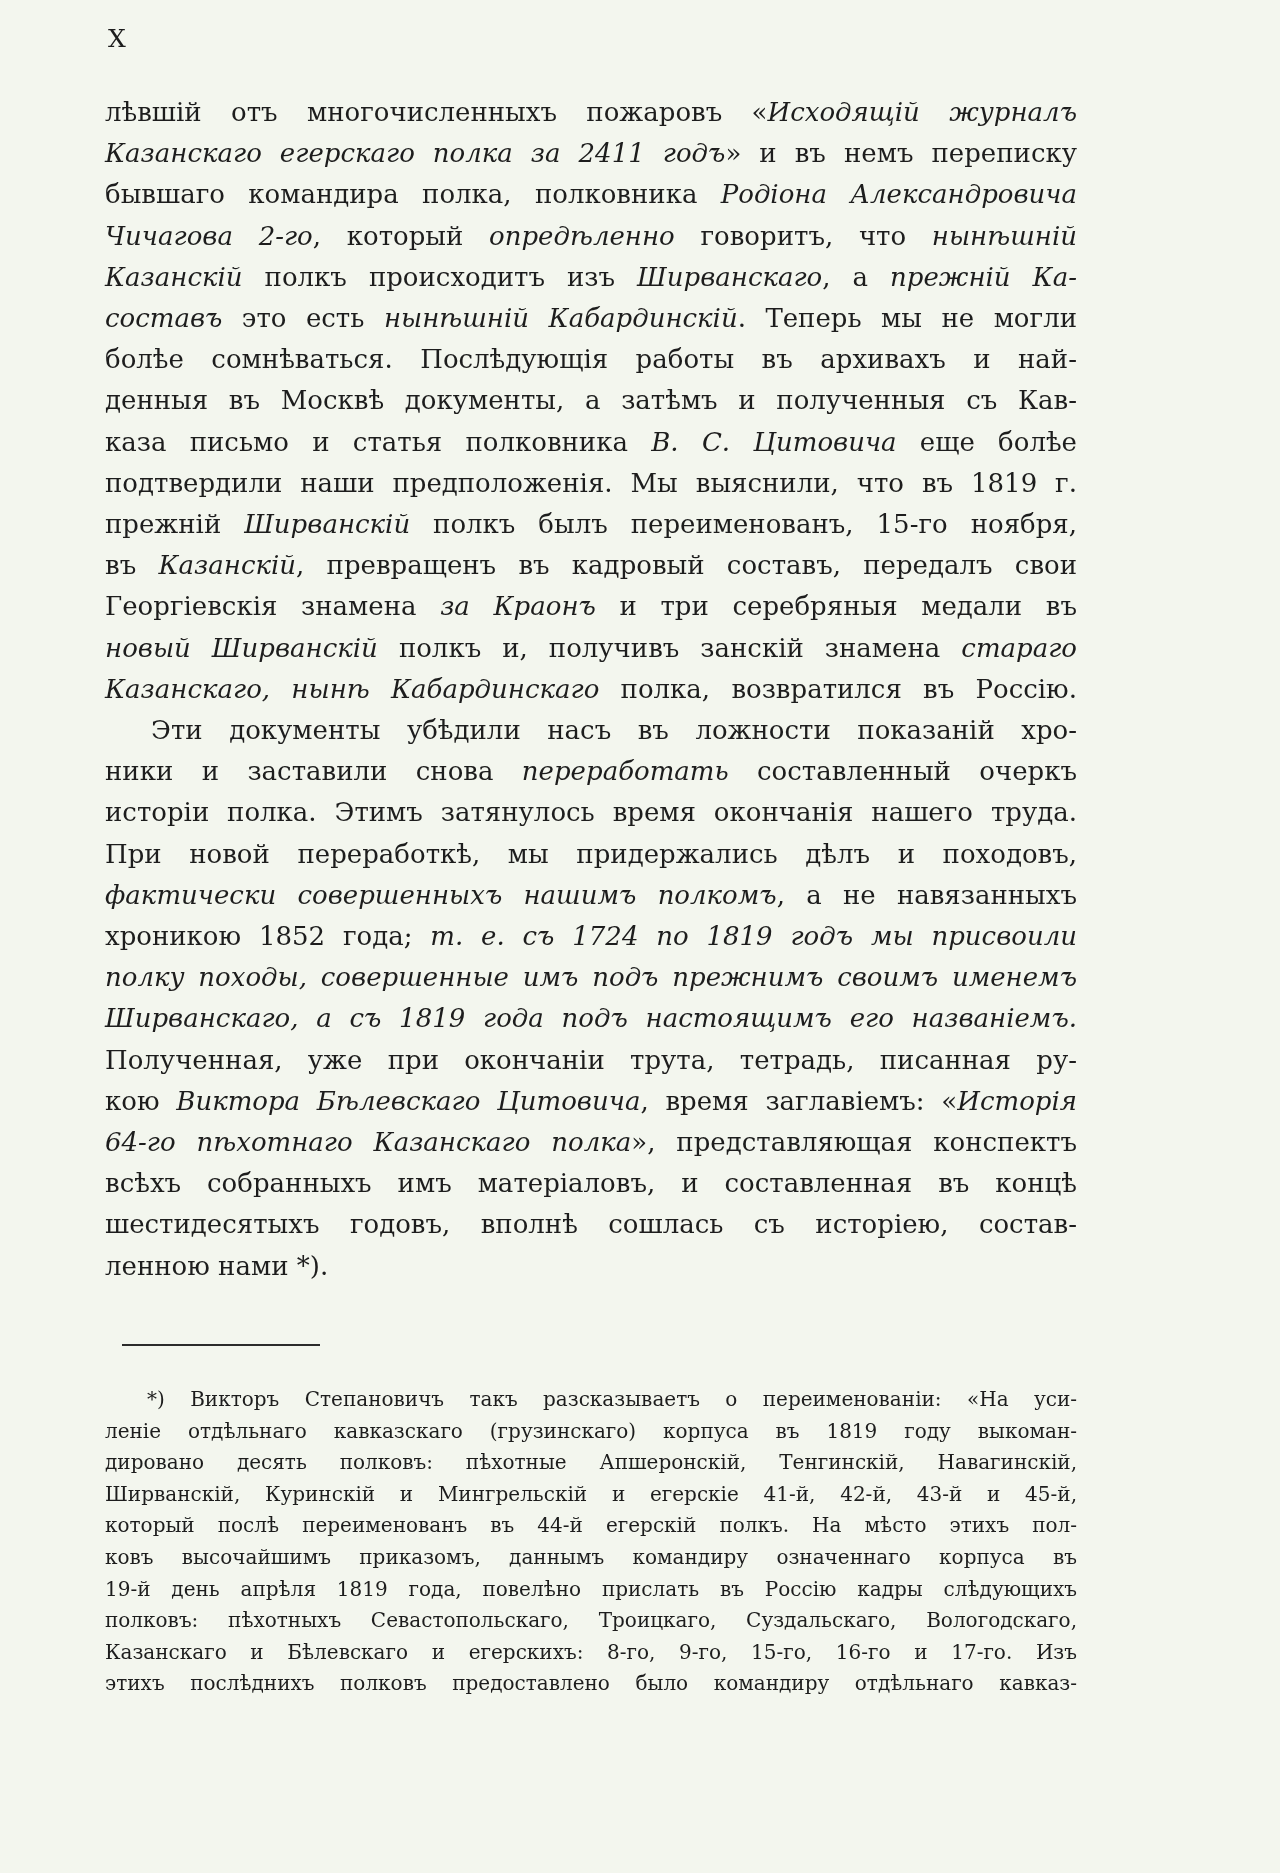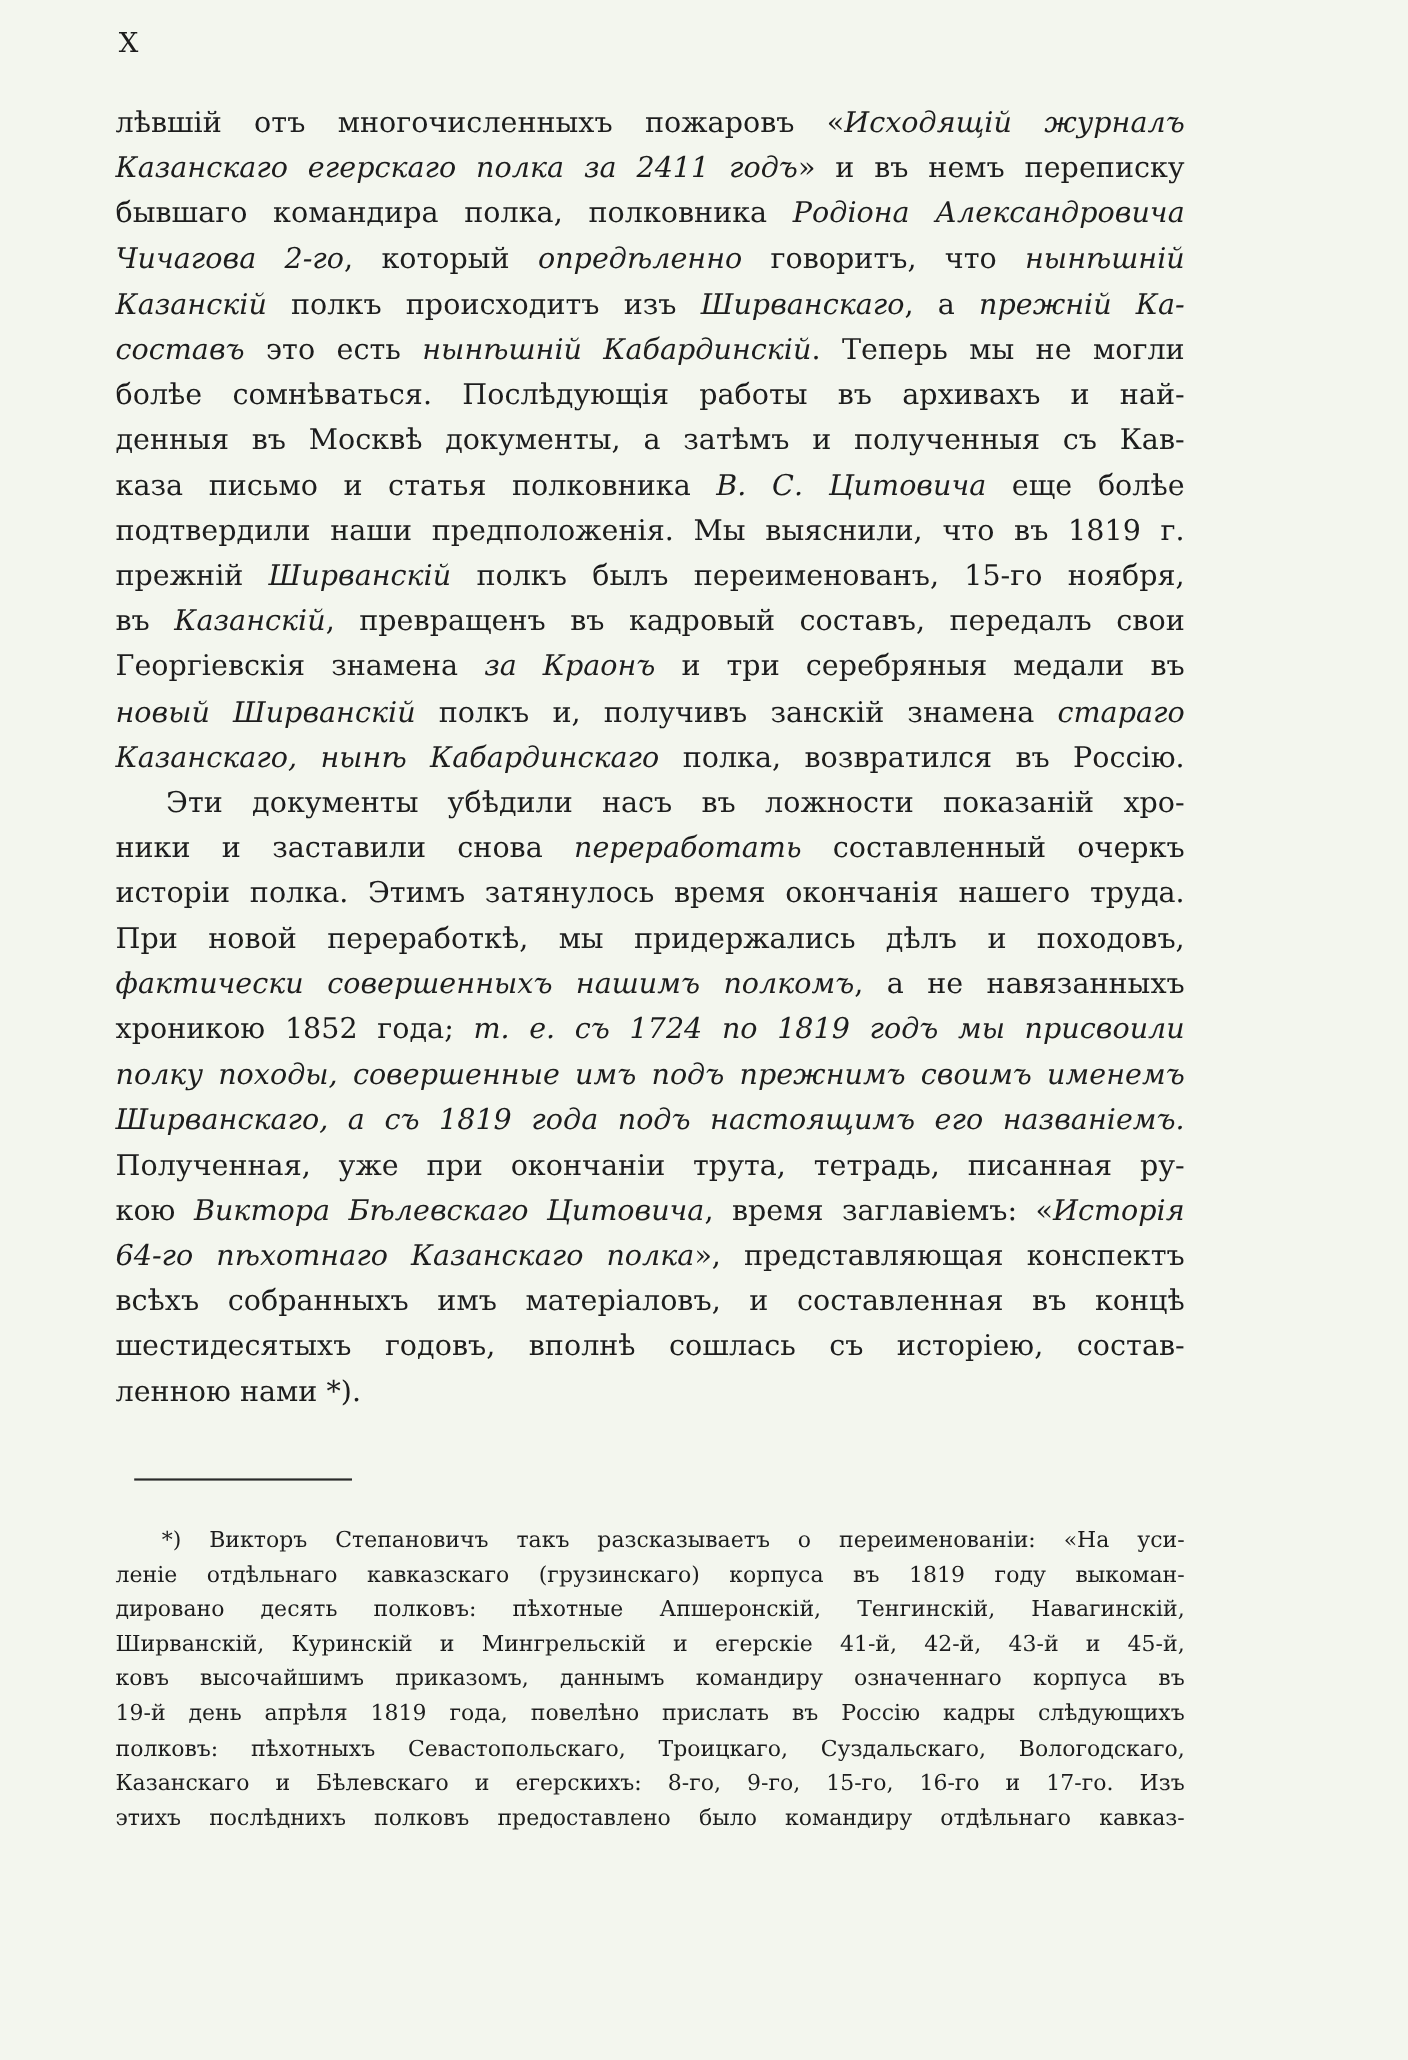--- a/index.html
+++ b/index.html
@@ -89,19 +89,20 @@
       <div class="main-line"><span>всѣхъ собранныхъ имъ матеріаловъ, и составленная въ концѣ</span></div>
       <div class="main-line"><span>шестидесятыхъ годовъ, вполнѣ сошлась съ исторіею, состав-</span></div>
       <div class="main-line no-justify"><span>ленною нами *).</span></div>
     </div>
   <div class="footnote-separator"></div>
   <div class="footnote">
       <div class="fn-line indent"><span>*) Викторъ Степановичъ такъ разсказываетъ о переименованіи: «На уси-</span></div>
       <div class="fn-line"><span>леніе отдѣльнаго кавказскаго (грузинскаго) корпуса въ 1819 году выкоман-</span></div>
       <div class="fn-line"><span>дировано десять полковъ: пѣхотные Апшеронскій, Тенгинскій, Навагинскій,</span></div>
       <div class="fn-line"><span>Ширванскій, Куринскій и Мингрельскій и егерскіе 41-й, 42-й, 43-й и 45-й,</span></div>
+      <div class="fn-line"><span>который послѣ переименованъ въ 44-й егерскій полкъ. На мѣсто этихъ пол-</span></div>
       <div class="fn-line"><span>ковъ высочайшимъ приказомъ, даннымъ командиру означеннаго корпуса въ</span></div>
       <div class="fn-line"><span>19-й день апрѣля 1819 года, повелѣно прислать въ Россію кадры слѣдующихъ</span></div>
       <div class="fn-line"><span>полковъ: пѣхотныхъ Севастопольскаго, Троицкаго, Суздальскаго, Вологодскаго,</span></div>
       <div class="fn-line"><span>Казанскаго и Бѣлевскаго и егерскихъ: 8-го, 9-го, 15-го, 16-го и 17-го. Изъ</span></div>
       <div class="fn-line"><span>этихъ послѣднихъ полковъ предоставлено было командиру отдѣльнаго кавказ-</span></div>
     </div>
 </div>
 
 </body></html>

